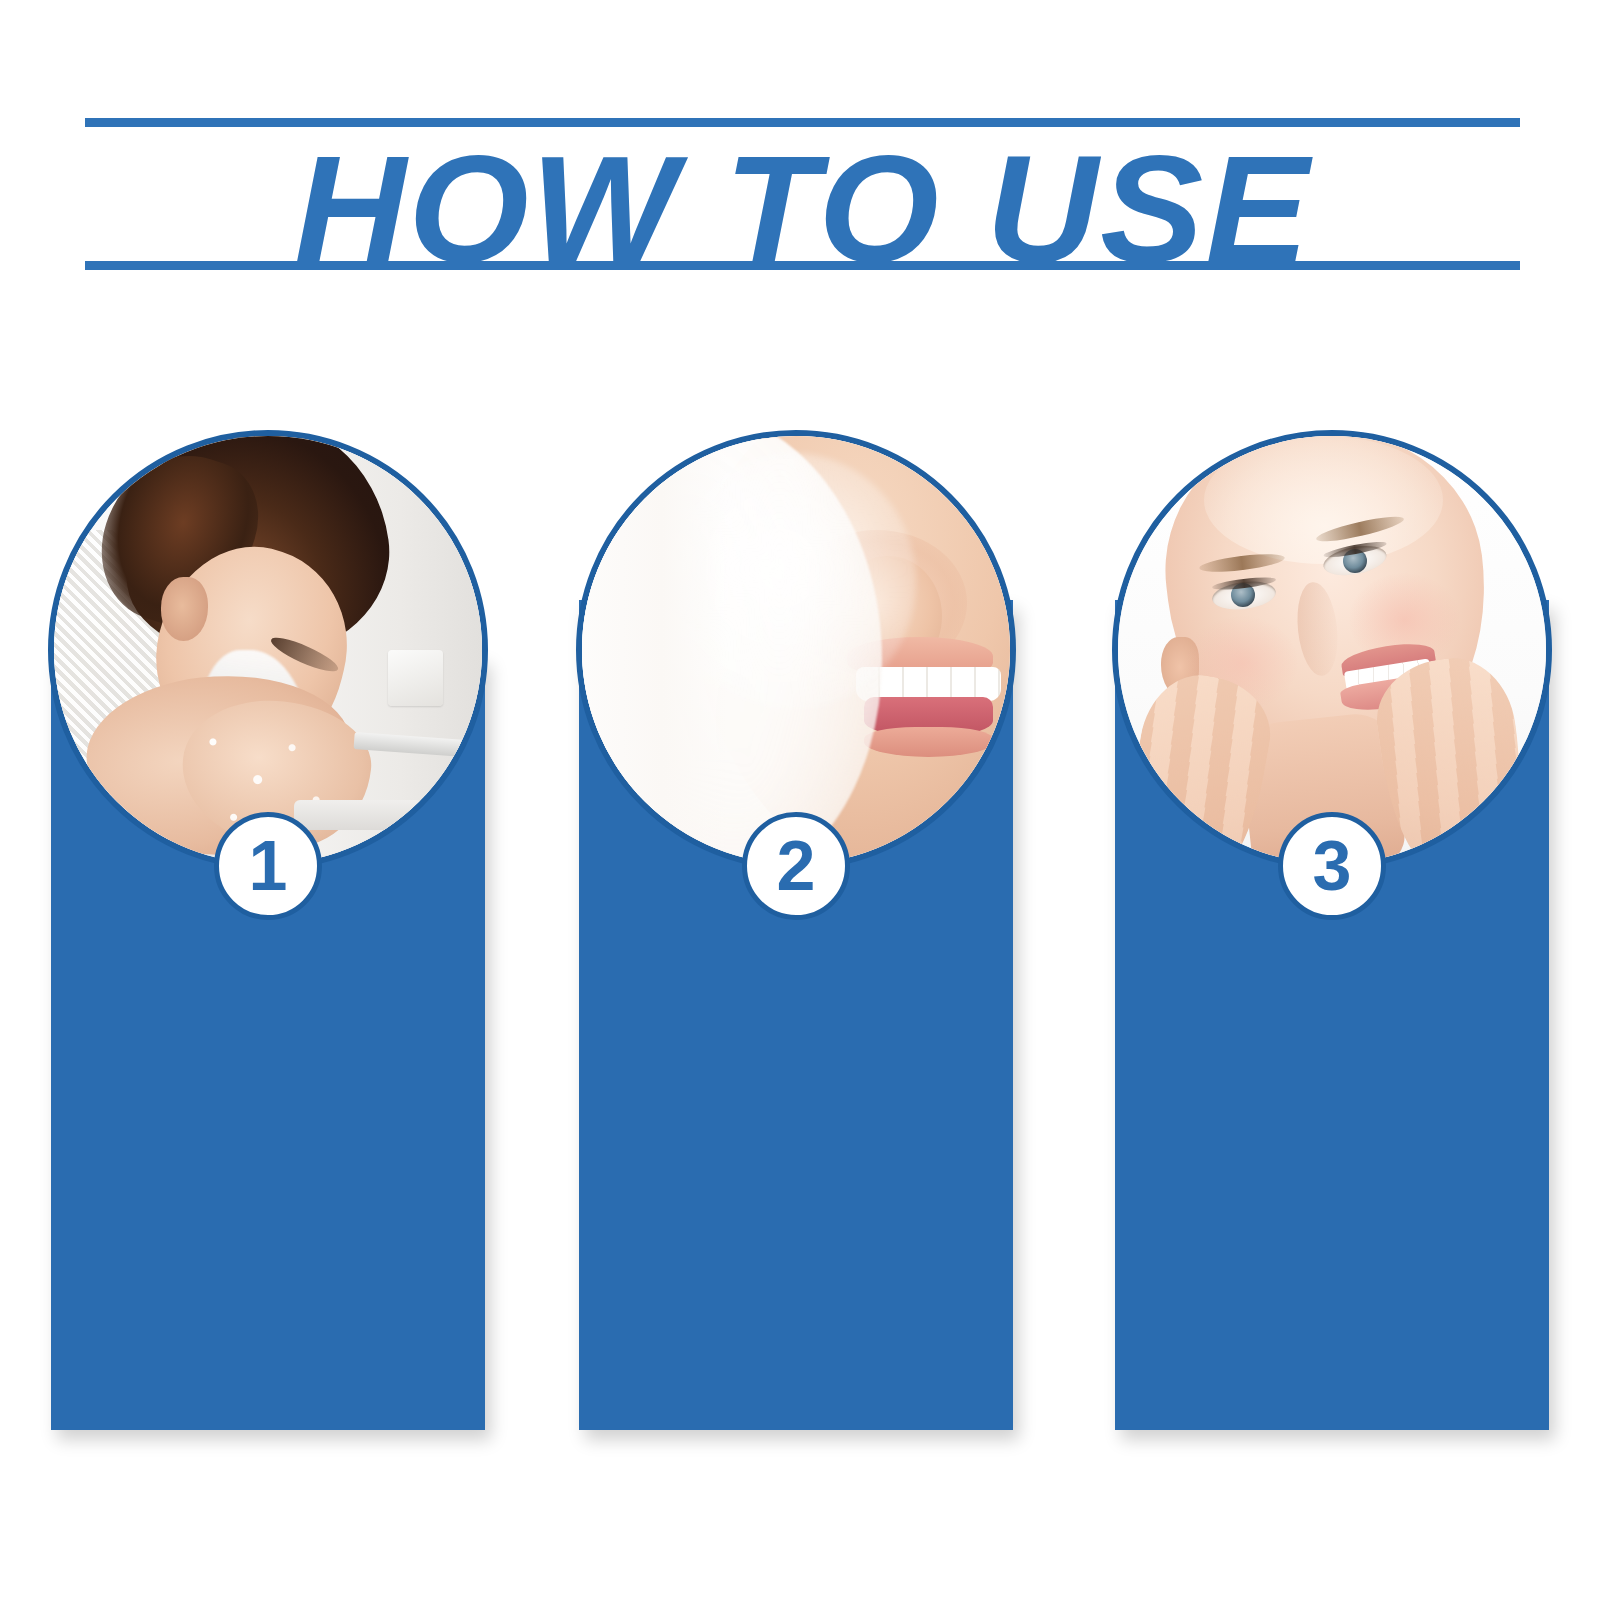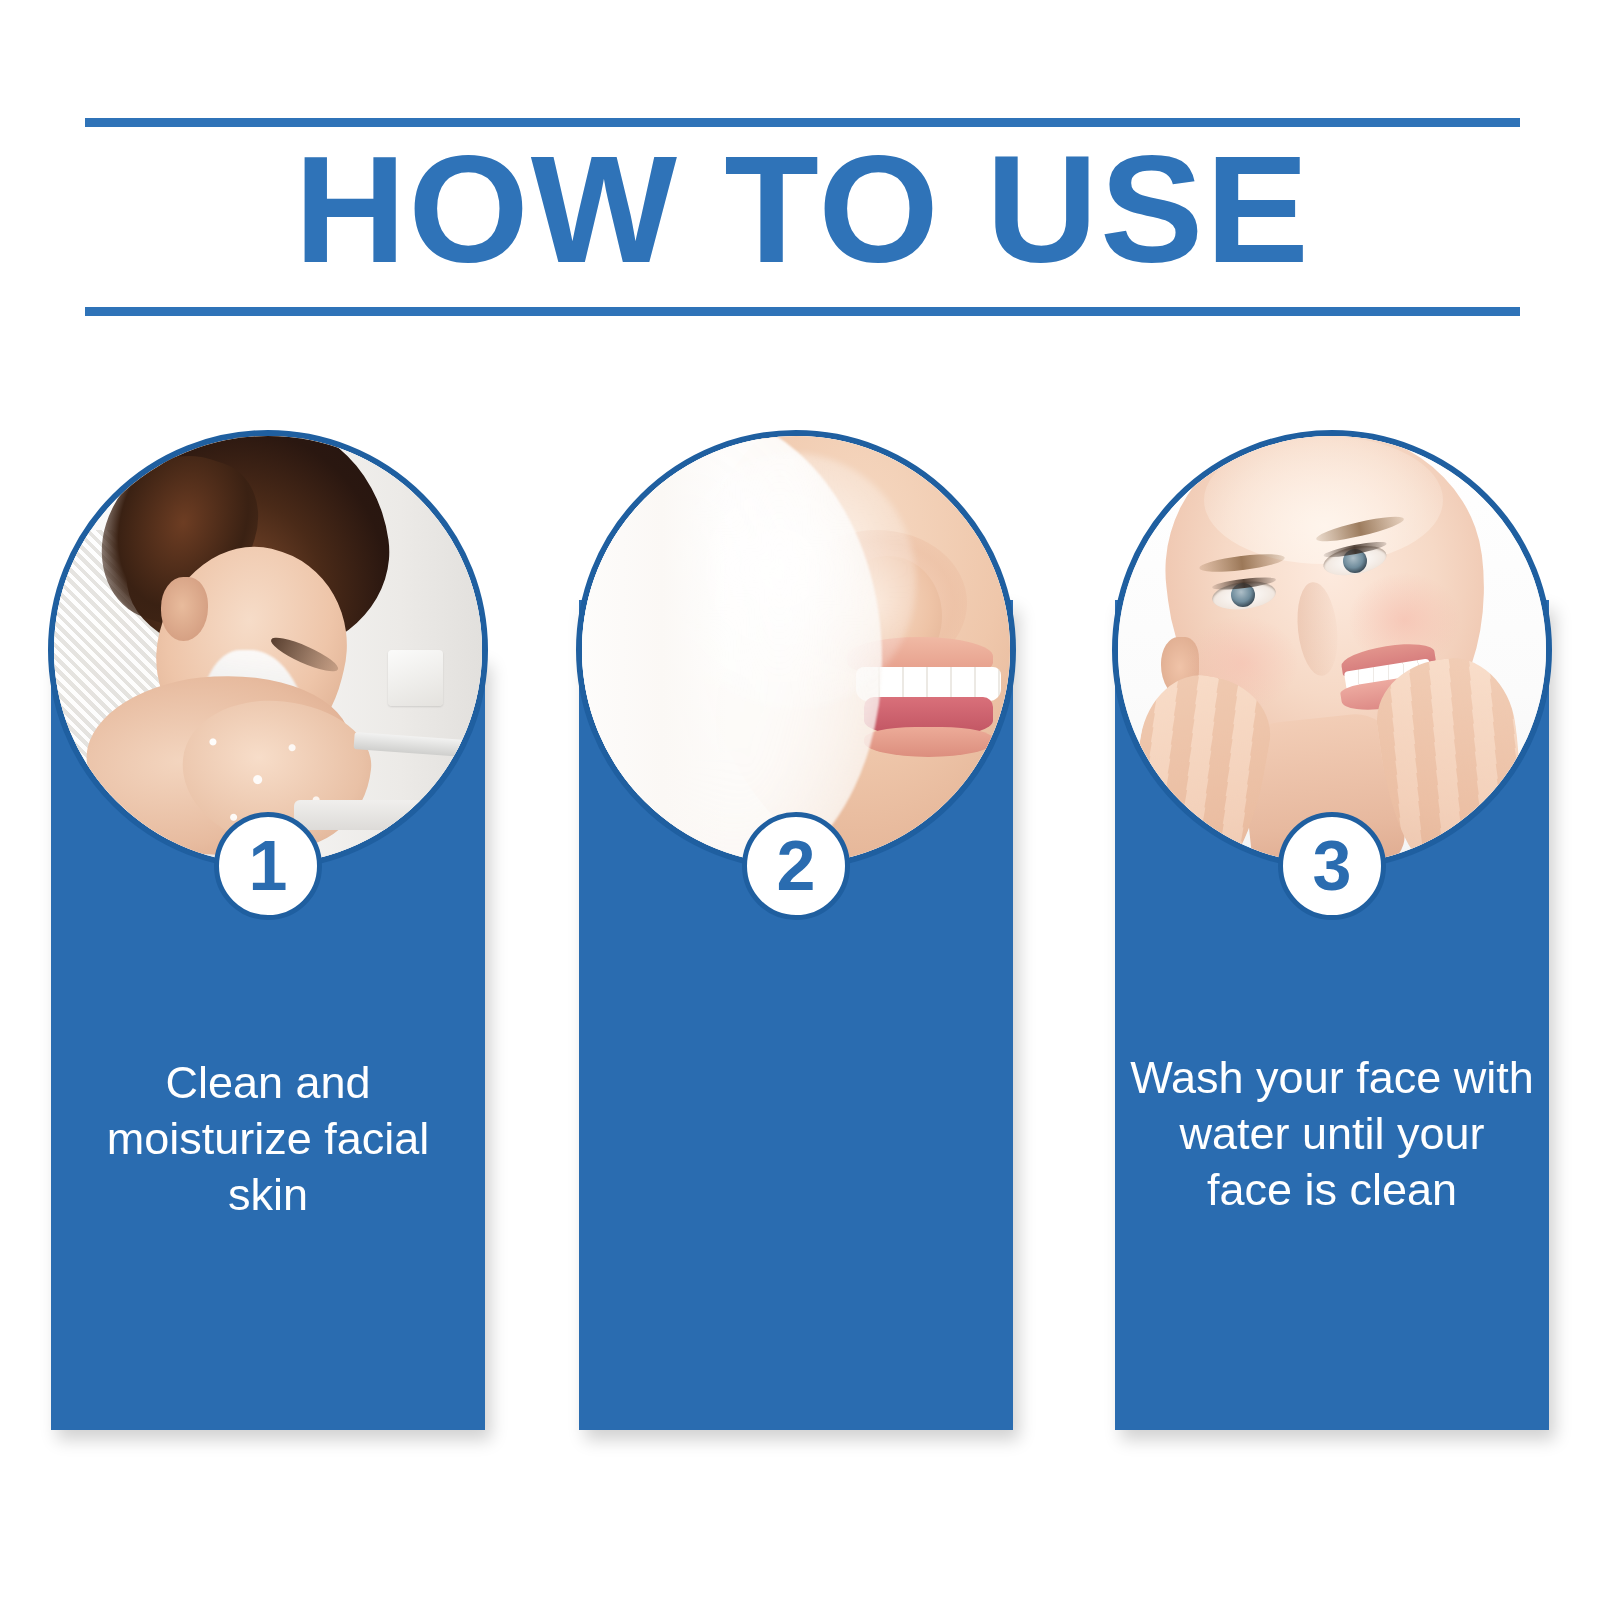--- a/index.html
+++ b/index.html
@@ -14,21 +14,22 @@
     overflow: hidden;
     position: relative;
   }
 
   
   .header {
     position: absolute;
     left: 85px;
     top: 118px;
     width: 1435px;
-    height: 198px;
+    height: 152px;
+    font-style: italic;
   }
   .rule {
     position: absolute;
     left: 0;
     width: 100%;
     height: 9px;
     background: #2f73b8;
   }
   .rule-top { top: 0; }
   .rule-bottom { bottom: 0; }
@@ -438,23 +439,20 @@
         <div class="ph1-outlet"></div>
         <div class="ph1-faucet"></div>
         <div class="ph1-sink"></div>
       </div>
     </div>
 
     <div class="badge">
       <span class="badge-num">1</span>
     </div>
 
-    <div class="card-text">Clean and
-moisturize facial
-skin</div>
   </div>
 
   <div class="card card-2">
     <div class="panel"></div>
 
     <div class="photo">
       <div class="photo-inner">
         <div class="ph2-bg"></div>
         <div class="ph2-skin"></div>
         <div class="ph2-cheek"></div>
@@ -501,18 +499,15 @@
         <div class="ph3-neck"></div>
         <div class="ph3-handL"></div>
         <div class="ph3-handR"></div>
       </div>
     </div>
 
     <div class="badge">
       <span class="badge-num">3</span>
     </div>
 
-    <div class="card-text">Wash your face with
-water until your
-face is clean</div>
   </div>
 
 </div>
 
 </body></html>

